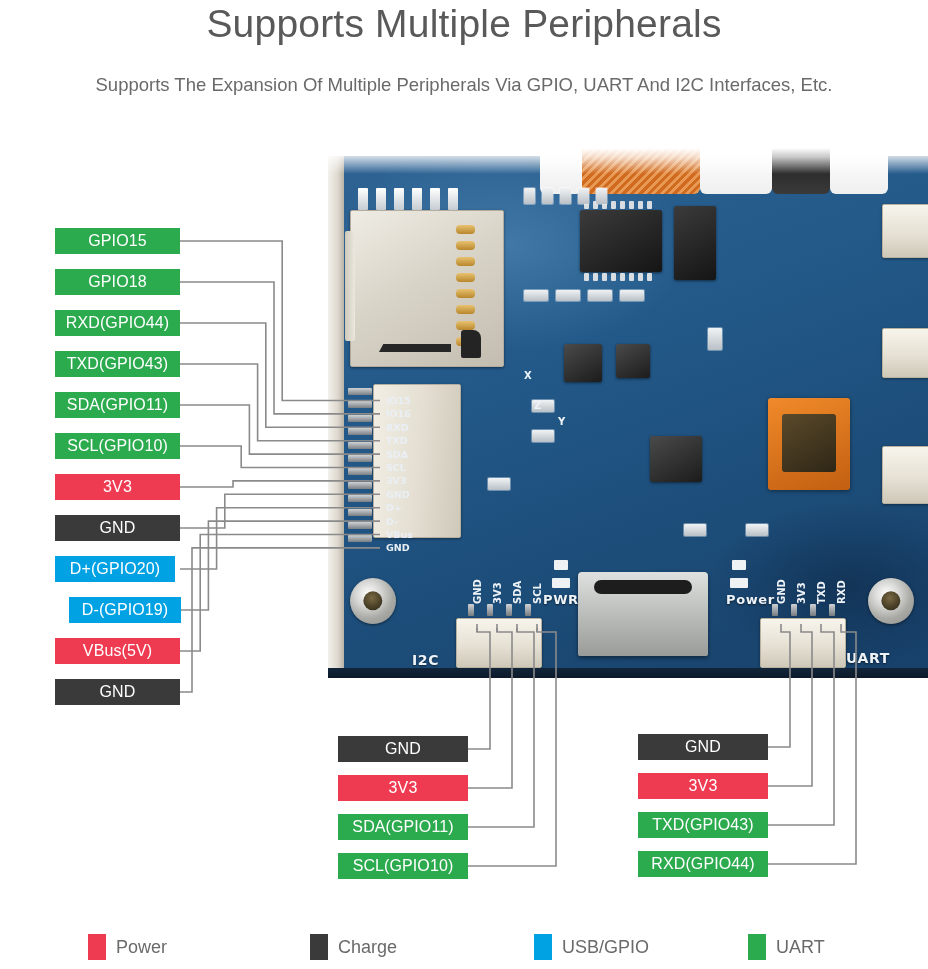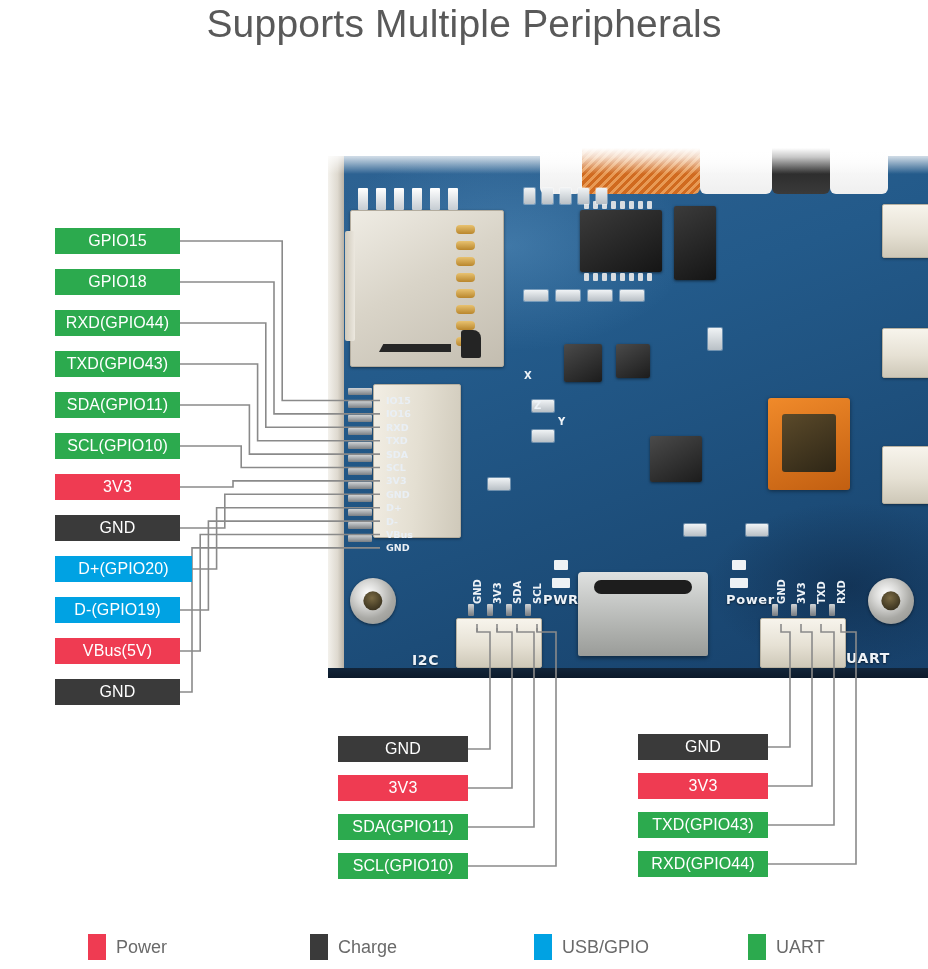--- a/index.html
+++ b/index.html
@@ -169,20 +169,21 @@
   .legend-item{position:absolute;display:flex;align-items:center;gap:10px;}
   .legend-sw{width:18px;height:26px;display:block;}
   .legend-tx{font-size:18px;color:#6a6a6a;white-space:nowrap;}
 </style>
 </head>
 <body>
 
 <div id="root">
 
   <div class="title">Supports Multiple Peripherals</div>
+  <div class="subtitle">Supports The Expansion Of Multiple Peripherals Via GPIO, UART And I2C Interfaces, Etc.</div>
 
   <div class="board">
     <div class="pcb-base"></div>
     <div class="pcb-sheen"></div>
     <div class="leftedge"></div>
 
     <div class="cable white" style="left:212px;width:42px;"></div>
     <div class="cable orange" style="left:254px;width:118px;"></div>
     <div class="cable white" style="left:372px;width:72px;"></div>
     <div class="cable black" style="left:444px;width:58px;"></div>
@@ -395,24 +396,24 @@
       </div>
       <div class="chip green" style="left: 55px; top: 433px; width: 125px;">
         <span>SCL(GPIO10)</span>
       </div>
       <div class="chip red" style="left: 55px; top: 474px; width: 125px;">
         <span>3V3</span>
       </div>
       <div class="chip dark" style="left: 55px; top: 515px; width: 125px;">
         <span>GND</span>
       </div>
-      <div class="chip blue" style="left: 55px; top: 556px; width: 137px;">
+      <div class="chip blue" style="left: 55px; top: 556px; width: 120px;">
         <span>D+(GPIO20)</span>
       </div>
-      <div class="chip blue" style="left: 55px; top: 597px; width: 125px;">
+      <div class="chip blue" style="left: 69px; top: 597px; width: 112px;">
         <span>D-(GPIO19)</span>
       </div>
       <div class="chip red" style="left: 55px; top: 638px; width: 125px;">
         <span>VBus(5V)</span>
       </div>
       <div class="chip dark" style="left: 55px; top: 679px; width: 125px;">
         <span>GND</span>
       </div>
     </div>
   <div id="i2c-chips">

